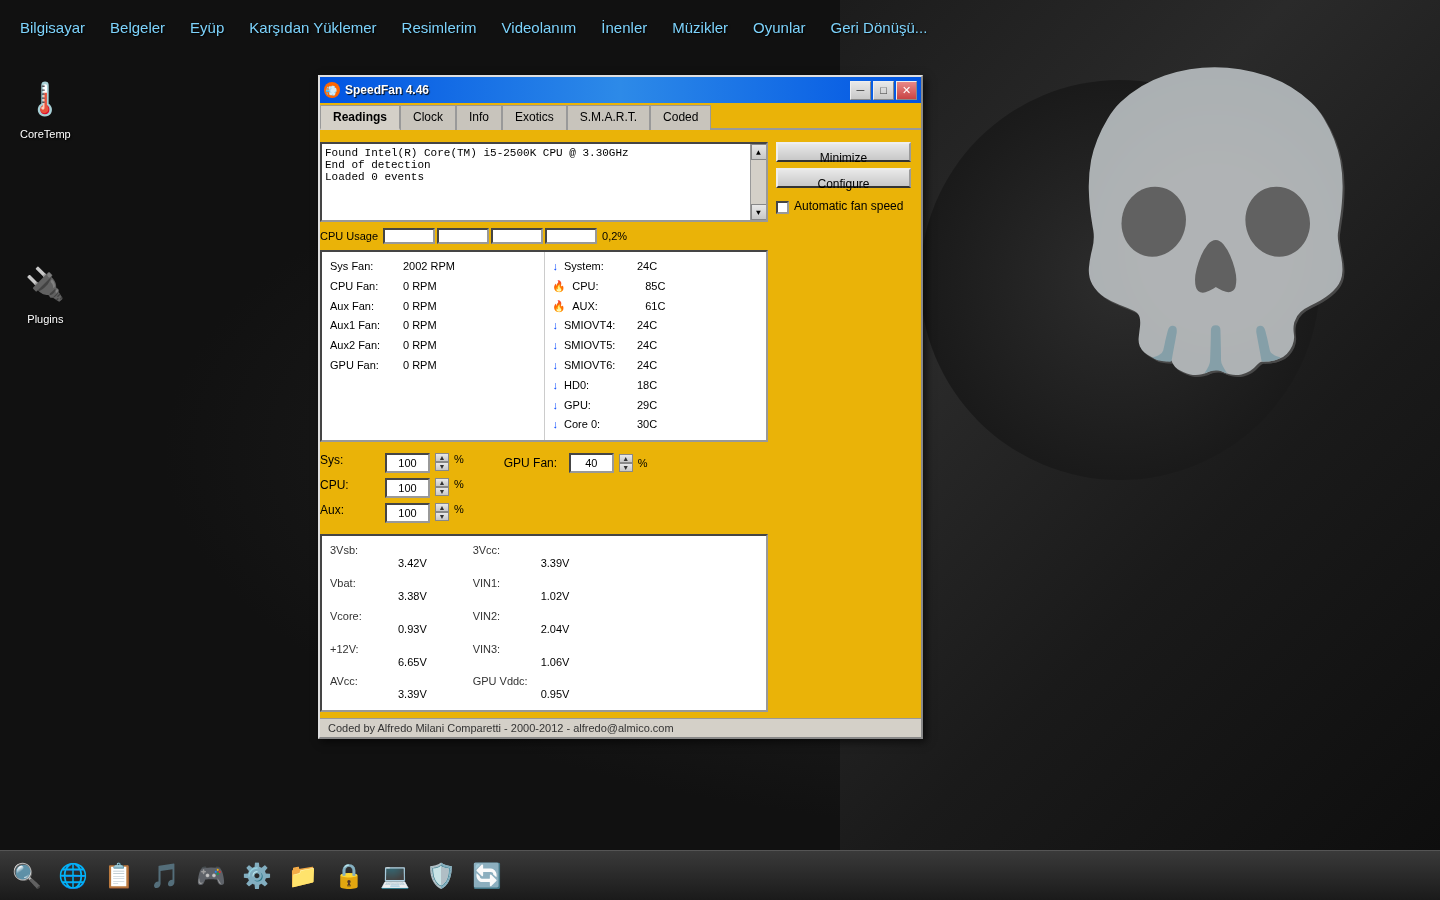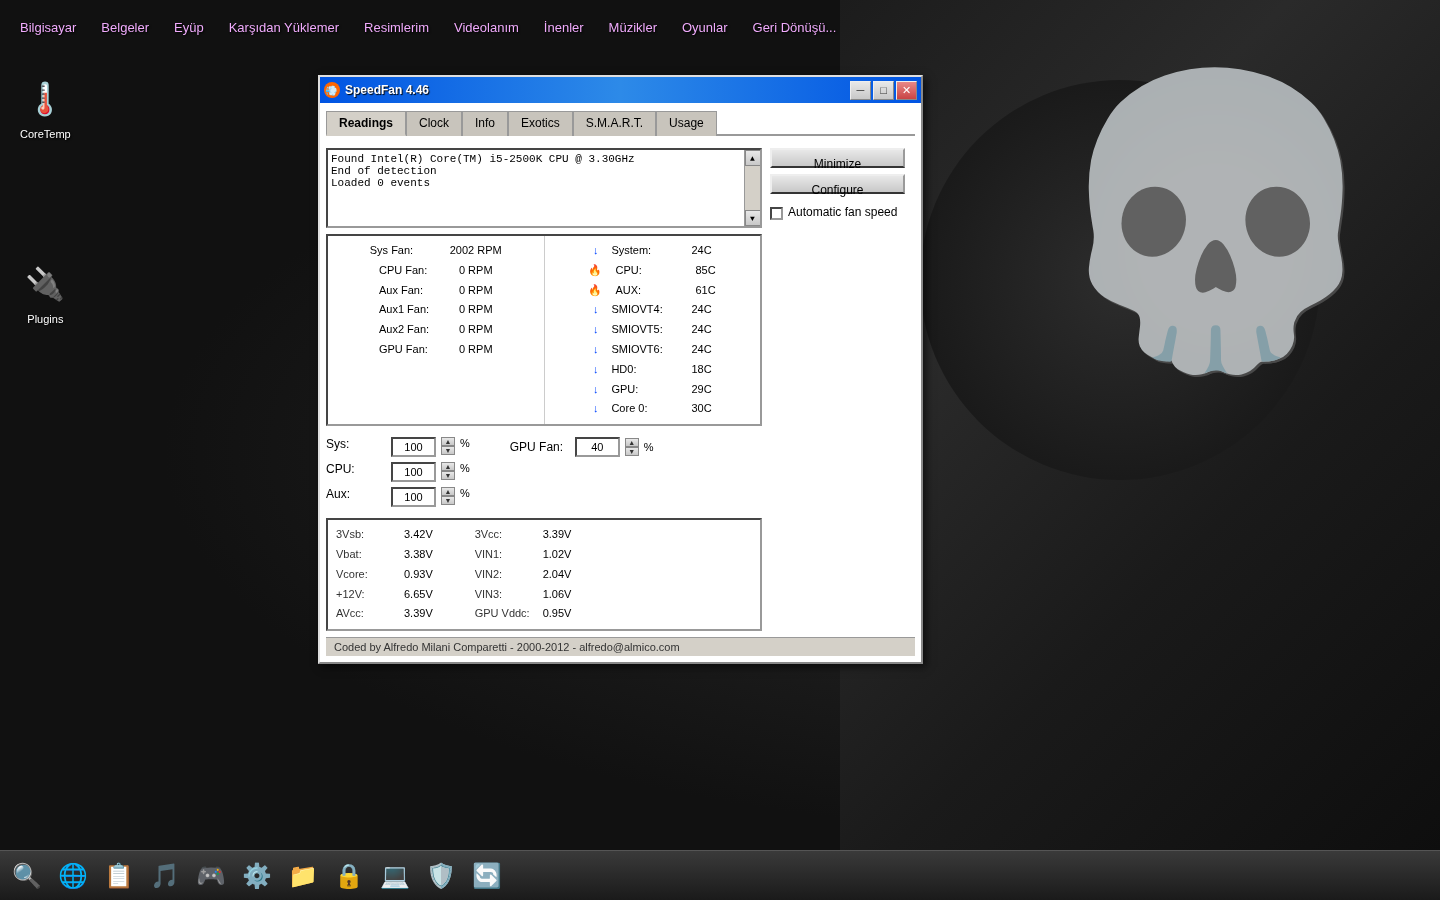--- a/index.html
+++ b/index.html
@@ -62,22 +62,22 @@
       left: 0;
       right: 0;
       height: 55px;
       display: flex;
       align-items: center;
       padding: 0 10px;
       gap: 5px;
     }
 
     .menu-item {
-      color: #f0abfc;
-      font-size: 13px;
+      color: #7dd3fc;
+      font-size: 15px;
       padding: 5px 10px;
       cursor: pointer;
       text-shadow: 1px 1px 2px #000;
       white-space: nowrap;
     }
 
     .desktop-icon-col {
       display: flex;
       flex-direction: column;
       align-items: center;
@@ -205,22 +205,22 @@
       color: #333;
     }
 
     .win-btn.close-btn {
       background: linear-gradient(to bottom, #e88888, #c84444);
       color: #fff;
     }
 
     
     .window-content {
-      padding: 6px;
-      background: #ffffff;
+      padding: 0;
+      background: #eab308;
       display: flex;
       flex-direction: column;
       gap: 6px;
     }
 
     
     .tabs-bar {
       display: flex;
       gap: 0;
       border-bottom: 2px solid #999;
@@ -349,24 +349,23 @@
     }
 
     .temp-column {
       flex: 1;
       padding: 5px 8px;
     }
 
     .reading-row {
       display: flex;
       align-items: center;
-      gap: 10px;
+      gap: 3px;
       font-size: 11px;
       line-height: 1.8;
-      justify-content: center;
     }
 
     .reading-label {
       min-width: 70px;
     }
 
     .reading-value {
       font-weight: normal;
     }
 
@@ -435,20 +434,21 @@
       line-height: 1.8;
     }
 
     .v-label {
       min-width: 65px;
       color: #333;
     }
 
     .v-value {
       color: #000;
+      margin-top: 13px;
     }
 
     
     .right-btn {
       width: 135px;
       height: 20px;
       background: linear-gradient(to bottom, #e8e8e8, #c8c8c8);
       border: 2px outset #eee;
       border-bottom: 2px outset #888;
       cursor: pointer;
@@ -547,40 +547,50 @@
   </div>
 
   <div class="window-content">
 
     <div class="tabs-bar">
       <div class="tab active">Readings</div>
       <div class="tab">Clock</div>
       <div class="tab">Info</div>
       <div class="tab">Exotics</div>
       <div class="tab">S.M.A.R.T.</div>
-      <div class="tab">Usage</div>
+      <div class="tab">Coded</div>
     </div>
 
     <div class="main-area">
 
       <div class="readings-panel">
 
         <div class="log-area" style="position: relative;">
           <div style="padding-right: 16px;">
             <div>Found Intel(R) Core(TM) i5-2500K CPU @ 3.30GHz</div>
             <div>End of detection</div>
             <div>Loaded 0 events</div>
           </div>
           <div class="log-scrollbar">
             <div class="log-scroll-btn">▲</div>
             <div class="log-scroll-track"></div>
             <div class="log-scroll-btn">▼</div>
           </div>
         </div>
 
+        <div class="cpu-usage-row">
+          <span>CPU Usage</span>
+          <div class="cpu-bar-group">
+            <div class="cpu-bar"></div>
+            <div class="cpu-bar"></div>
+            <div class="cpu-bar"></div>
+            <div class="cpu-bar"></div>
+          </div>
+          <span class="cpu-percent">0,2%</span>
+        </div>
 
         <div class="readings-split">
 
           <div class="fan-column">
             <div class="reading-row">
               <span class="reading-label">Sys Fan:</span>
               <span class="reading-value">2002 RPM</span>
             </div>
             <div class="reading-row">
               <span class="reading-label">CPU Fan:</span>

